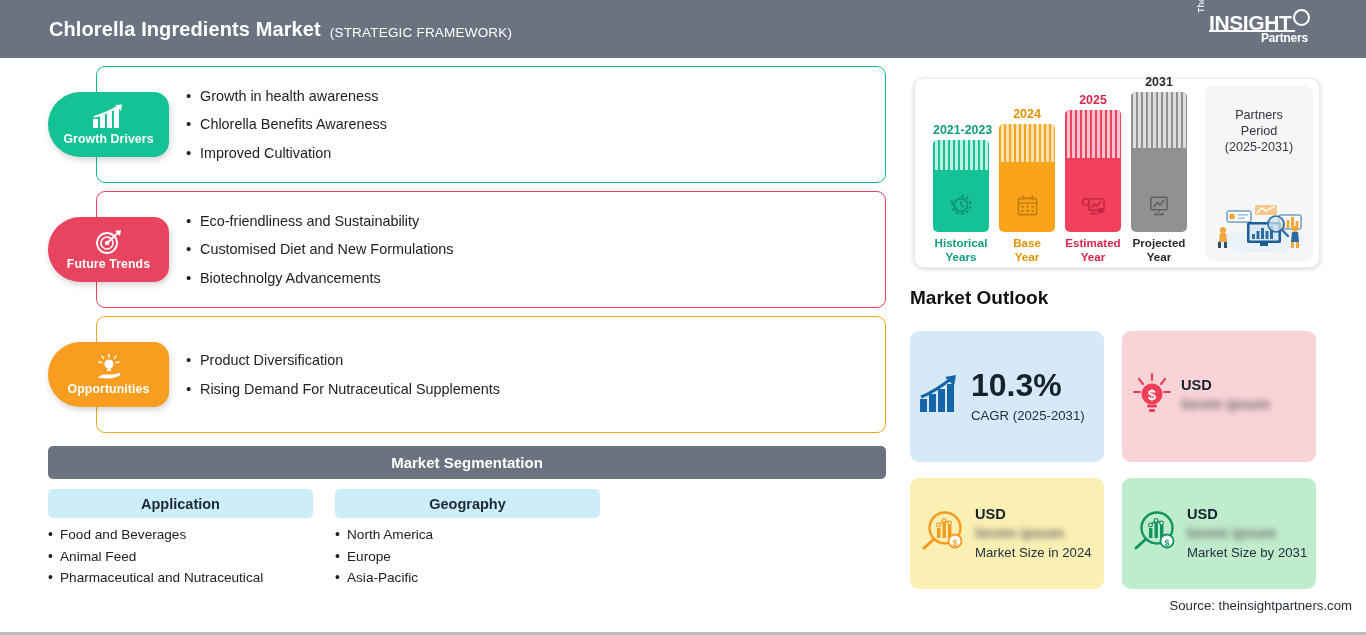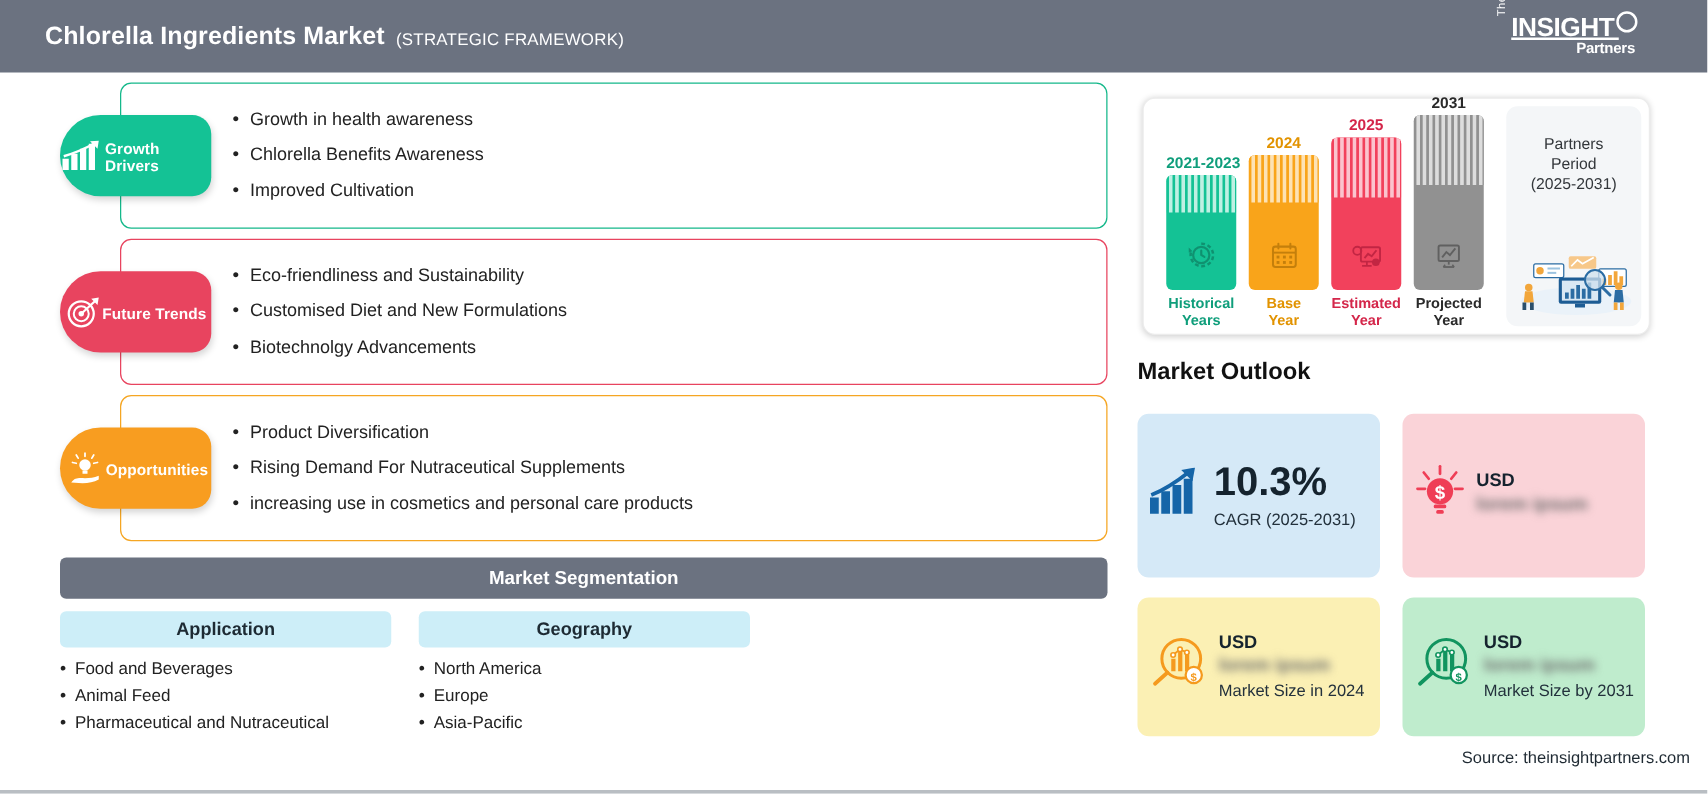--- a/index.html
+++ b/index.html
@@ -10,21 +10,21 @@
     overflow: hidden;
   }
   #root { position: relative; width: 1366px; height: 635px; background:#fff; }
 
   
   .header {
     position: absolute; left: 0; top: 0; width: 1366px; height: 58px;
     background: #6b7280; display: flex; align-items: center;
   }
   .header-title {
-    margin-left: 36px; color: #ffffff;
+    margin-left: 49px; color: #ffffff;
     font-size: 20px; font-weight: bold; letter-spacing: .1px;
   }
   .header-sub {
     color: #ffffff; font-size: 13.5px; font-weight: normal;
     margin-left: 9px; position: relative; top: 1px; letter-spacing: .2px;
   }
   .logo { position: absolute; right: 56px; top: 9px; width: 114px; height: 41px; }
   .logo-the {
     position:absolute; left:0; top:4px; color:#fff; font-size:9px;
     transform: rotate(-90deg); transform-origin: left top;
@@ -66,21 +66,21 @@
     list-style:none; font-size:14.4px; color:#222; line-height:1;
     padding: 0 0 0 14px; position:relative; margin:7px 0;
   }
   .bullets li::before {
     content:"•"; position:absolute; left:0; top:-1px; font-size:15px; color:#222;
   }
 
   .badge {
     position:absolute; left:-48px; width:121px; height:65px;
     border-radius: 34px 16px 16px 34px;
-    display:flex; flex-direction:row; align-items:center;
+    display:flex; flex-direction:column; align-items:center;
     justify-content:center; color:#fff;
     box-shadow: 1px 3px 6px rgba(0,0,0,.17);
     z-index:3;
   }
   .badge.teal   { background:#14c295; }
   .badge.red    { background:#e8445f; }
   .badge.orange { background:#f89d20; }
   .badge-label { font-size:12.3px; font-weight:bold; margin-top:2px; letter-spacing:.1px;}
   .badge-icon { height:26px; display:flex; align-items:flex-end; }
 
@@ -251,21 +251,20 @@
             <circle cx="17" cy="10" r="4.6" fill="#fff"></circle>
             <rect x="15" y="14.4" width="4" height="2.6" fill="#fff"></rect>
             <path d="M6 24 C9 19.5, 13 20.5, 17 20.5 C21 20.5, 24 20, 28 18.5 L28 21.5 C24 23.5, 20 24.5, 15 24.5 Z" fill="#fff"></path>
           </svg>
         </div>
         <div class="badge-label">Opportunities</div>
       </div>
       <ul class="bullets">
         <li>Product Diversification</li>
         <li>Rising Demand For Nutraceutical Supplements</li>
-        <li>increasing use in cosmetics and personal care products</li>
       </ul>
     </div>
 
     <div class="seg-bar">Market Segmentation</div>
 
     <div class="seg-col" style="left:48px;">
       <div class="seg-head">Application</div>
       <ul class="seg-list">
         <li>Food and Beverages</li>
         <li>Animal Feed</li>

